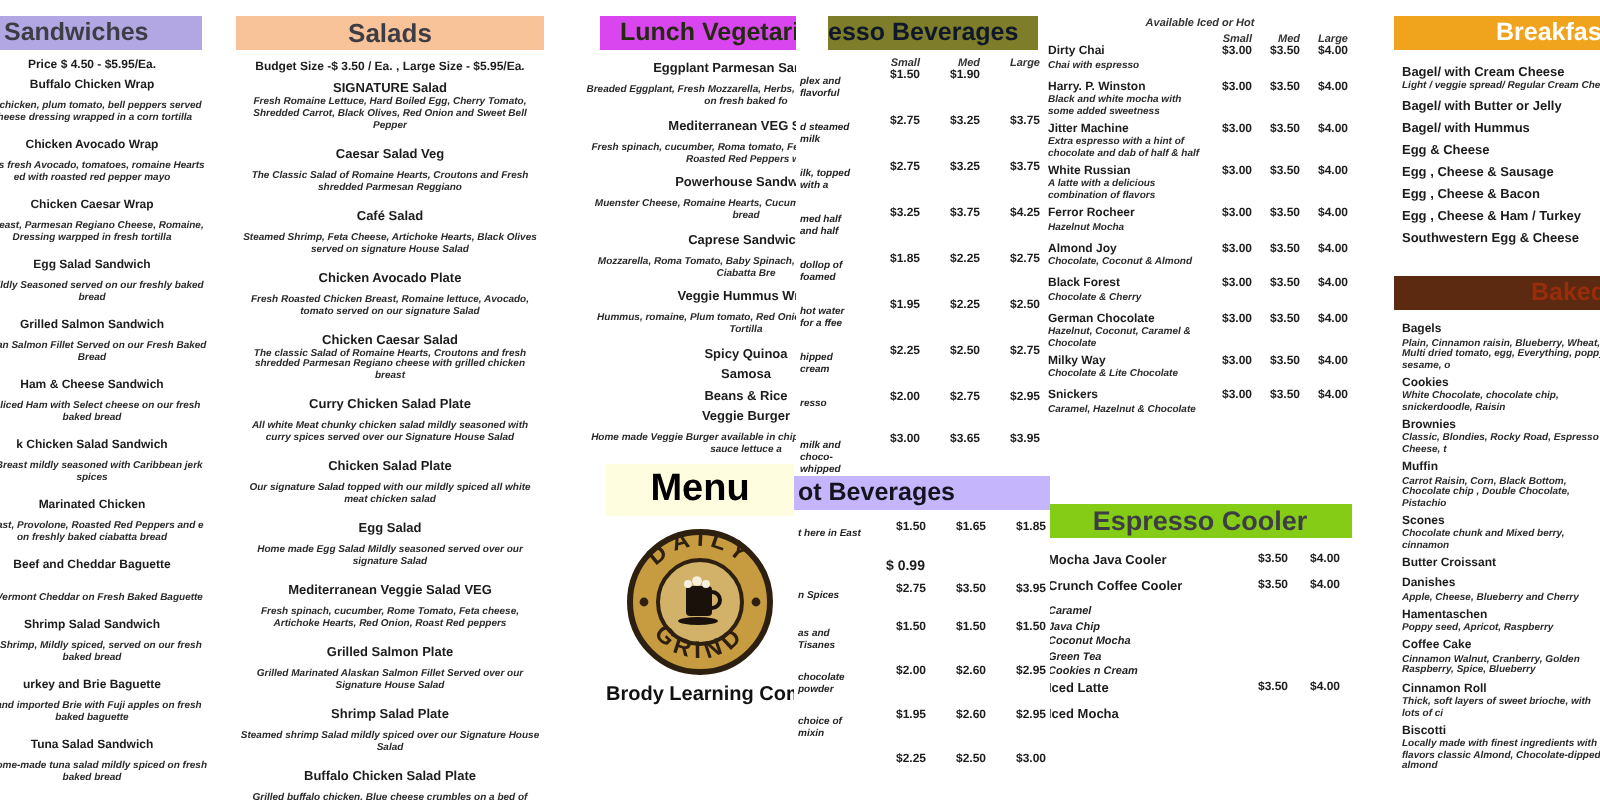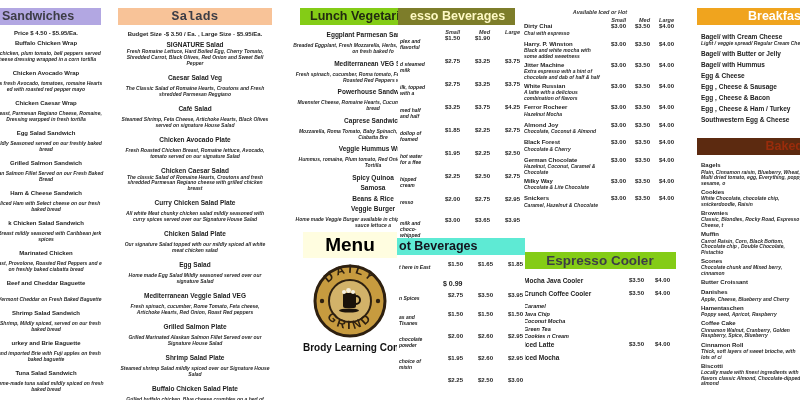--- a/index.html
+++ b/index.html
@@ -24,37 +24,37 @@
   
   #p-sand{left:-16px;top:8px;width:124px;height:392px;}
   #p-sand .hdr{margin-right:7px;padding-left:18px;}
   #p-sand .body{padding-top:5px;}
   #p-sand .pl{font-size:6px;font-weight:bold;margin-bottom:4px;}
   #p-sand .nm{font-size:6px;line-height:7px;}
   #p-sand .ds{font-size:5px;line-height:5.8px;display:inline-block;max-width:118px;}
 
   
   #p-sal{left:112px;top:8px;width:166px;height:390px;}
-  #p-sal .hdr{margin:0 6px;font-size:13px;font-family:Liberation Mono, monospace;}
+  #p-sal .hdr{margin:0 6px;font-size:13px;}
   #p-sal .body{padding-top:6px;}
   #p-sal .pl{font-size:6px;font-weight:bold;margin-bottom:4px;}
   #p-sal .nm{font-size:6.5px;line-height:8px;}
   #p-sal .ds{font-size:5px;line-height:5.8px;display:inline-block;max-width:150px;}
 
   
   #p-lun{left:288px;top:8px;width:110px;height:226px;overflow:hidden;z-index:2;}
   #p-lun .hdr{margin-left:12px;width:140px;padding-left:10px;color:#222a10;}
   #p-lun .inner{width:170px;padding-top:6px;}
   #p-lun .mi{margin-bottom:2.5px;}
   #p-lun .nm{font-size:6.5px;line-height:8px;}
   #p-lun .ds{font-size:5px;line-height:5.8px;display:inline-block;max-width:160px;}
 
   
   #p-esp{left:398px;top:8px;width:124px;height:228px;z-index:1;}
-  #p-esp .hdr{width:105px;padding-left:12px;color:#fef9c3;}
+  #p-esp .hdr{width:105px;padding-left:0;color:#0f172a;margin-left:16px;}
   #p-esp .body{padding:4px 2px 0 2px;}
   #p-esp .pr-row{margin-bottom:8px;min-height:13px;}
 
   
   #p-bar{left:522px;top:8px;width:156px;height:246px;}
   #p-bar .hdr{font-size:13px;}
   #p-bar .sub{font-size:5.5px;font-style:italic;font-weight:bold;margin-top:1px;color:#333;}
   #p-bar .body{padding:2px 4px 0 2px;}
   #p-bar .pc{width:24px;}
   #p-bar .cols i{width:24px;}
@@ -206,21 +206,21 @@
           <div class="frag">milk and choco- whipped cream</div>
           <span class="pc">$3.00</span>
           <span class="pc">$3.65</span>
           <span class="pc">$3.95</span>
         </div>
       </div>
   </div>
 </div>
 
 <div class="panel" id="p-lun">
-  <div class="hdr" style="background: #84cc16;">Lunch Vegetari</div>
+  <div class="hdr" style="background: #d946ef;">Lunch Vegetari</div>
   <div class="inner ctr">
     <div>
         <div class="mi"><div class="nm">Eggplant Parmesan Sandwich</div><div class="ds">Breaded Eggplant, Fresh Mozzarella, Herbs, al to and baby spinach on fresh baked fo</div></div>
         <div class="mi"><div class="nm">Mediterranean VEG Sand</div><div class="ds">Fresh spinach, cucumber, Roma tomato, Feta Hearts, Red Onion, Roasted Red Peppers wit</div></div>
         <div class="mi"><div class="nm">Powerhouse Sandwich</div><div class="ds">Muenster Cheese, Romaine Hearts, Cucumbers on whole wheat bread</div></div>
         <div class="mi"><div class="nm">Caprese Sandwich</div><div class="ds">Mozzarella, Roma Tomato, Baby Spinach, Sun on Fresh Baked Ciabatta Bre</div></div>
         <div class="mi"><div class="nm">Veggie Hummus Wrap</div><div class="ds">Hummus, romaine, Plum tomato, Red Onion, wrapped in Fresh Tortilla</div></div>
         <div class="mi">
           <div class="nm">Spicy Quinoa</div>
         </div>
@@ -481,21 +481,21 @@
     <path d="M 44,33 a 4,4 0 1 1 0,8" fill="none" stroke="#1a120a" stroke-width="2"></path>
     <ellipse cx="37" cy="47.5" rx="10" ry="2" fill="#1a120a"></ellipse>
     <circle cx="32" cy="29" r="2" fill="#f5efdf"></circle>
     <circle cx="36.5" cy="27.5" r="2.4" fill="#f5efdf"></circle>
     <circle cx="41" cy="29" r="2" fill="#f5efdf"></circle>
   </svg>
   <div class="cap">Brody Learning Com</div>
 </div>
 
 <div class="panel" id="p-hot">
-  <div class="hdr" style="background: #5eead4;">ot Beverages</div>
+  <div class="hdr" style="background: #c4b5fd;">ot Beverages</div>
   <div class="body">
     <div>
         <div class="pr-row">
           <div class="frag">t here in East</div>
           <span class="pc">$1.50</span>
           <span class="pc">$1.65</span>
           <span class="pc">$1.85</span>
         </div>
         <div class="sp">$ 0.99</div>
         <div class="pr-row">

